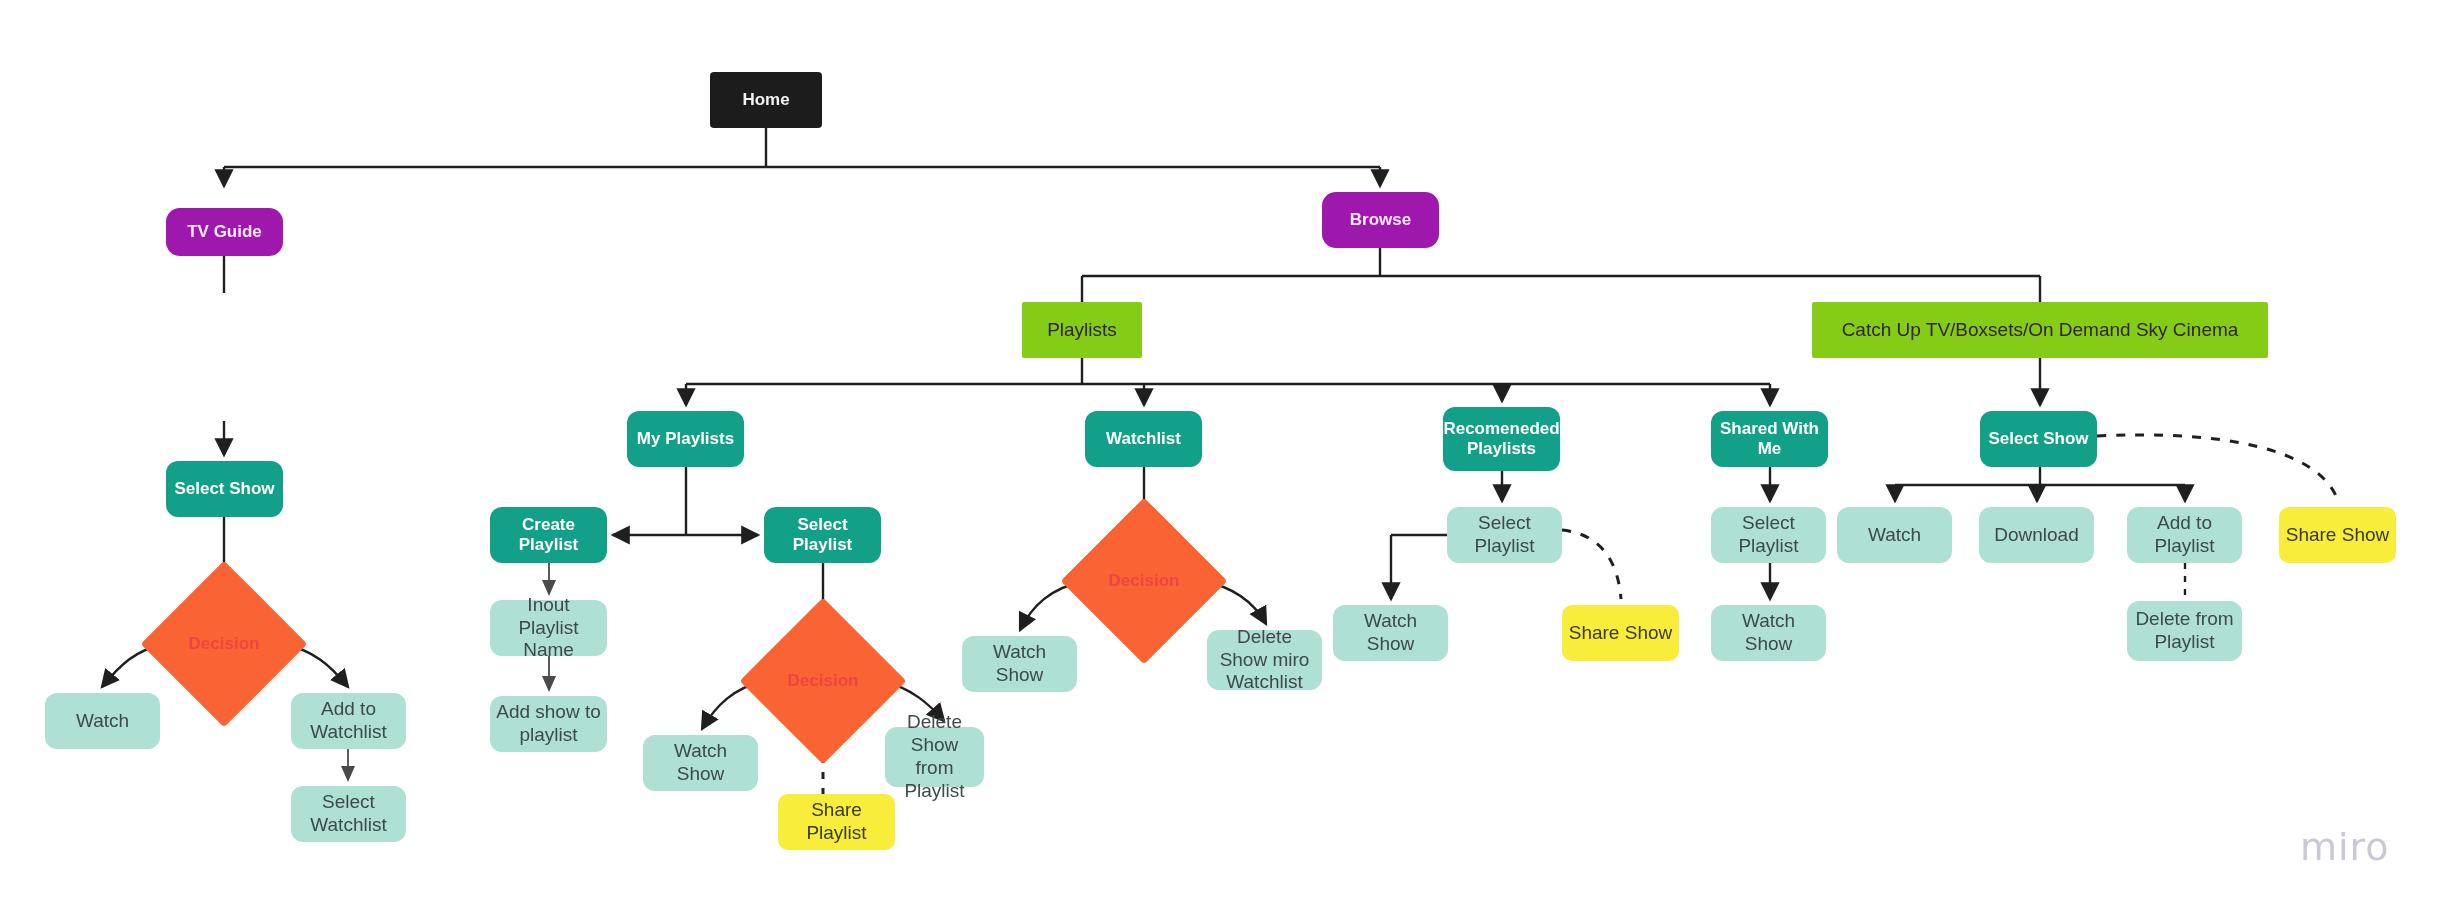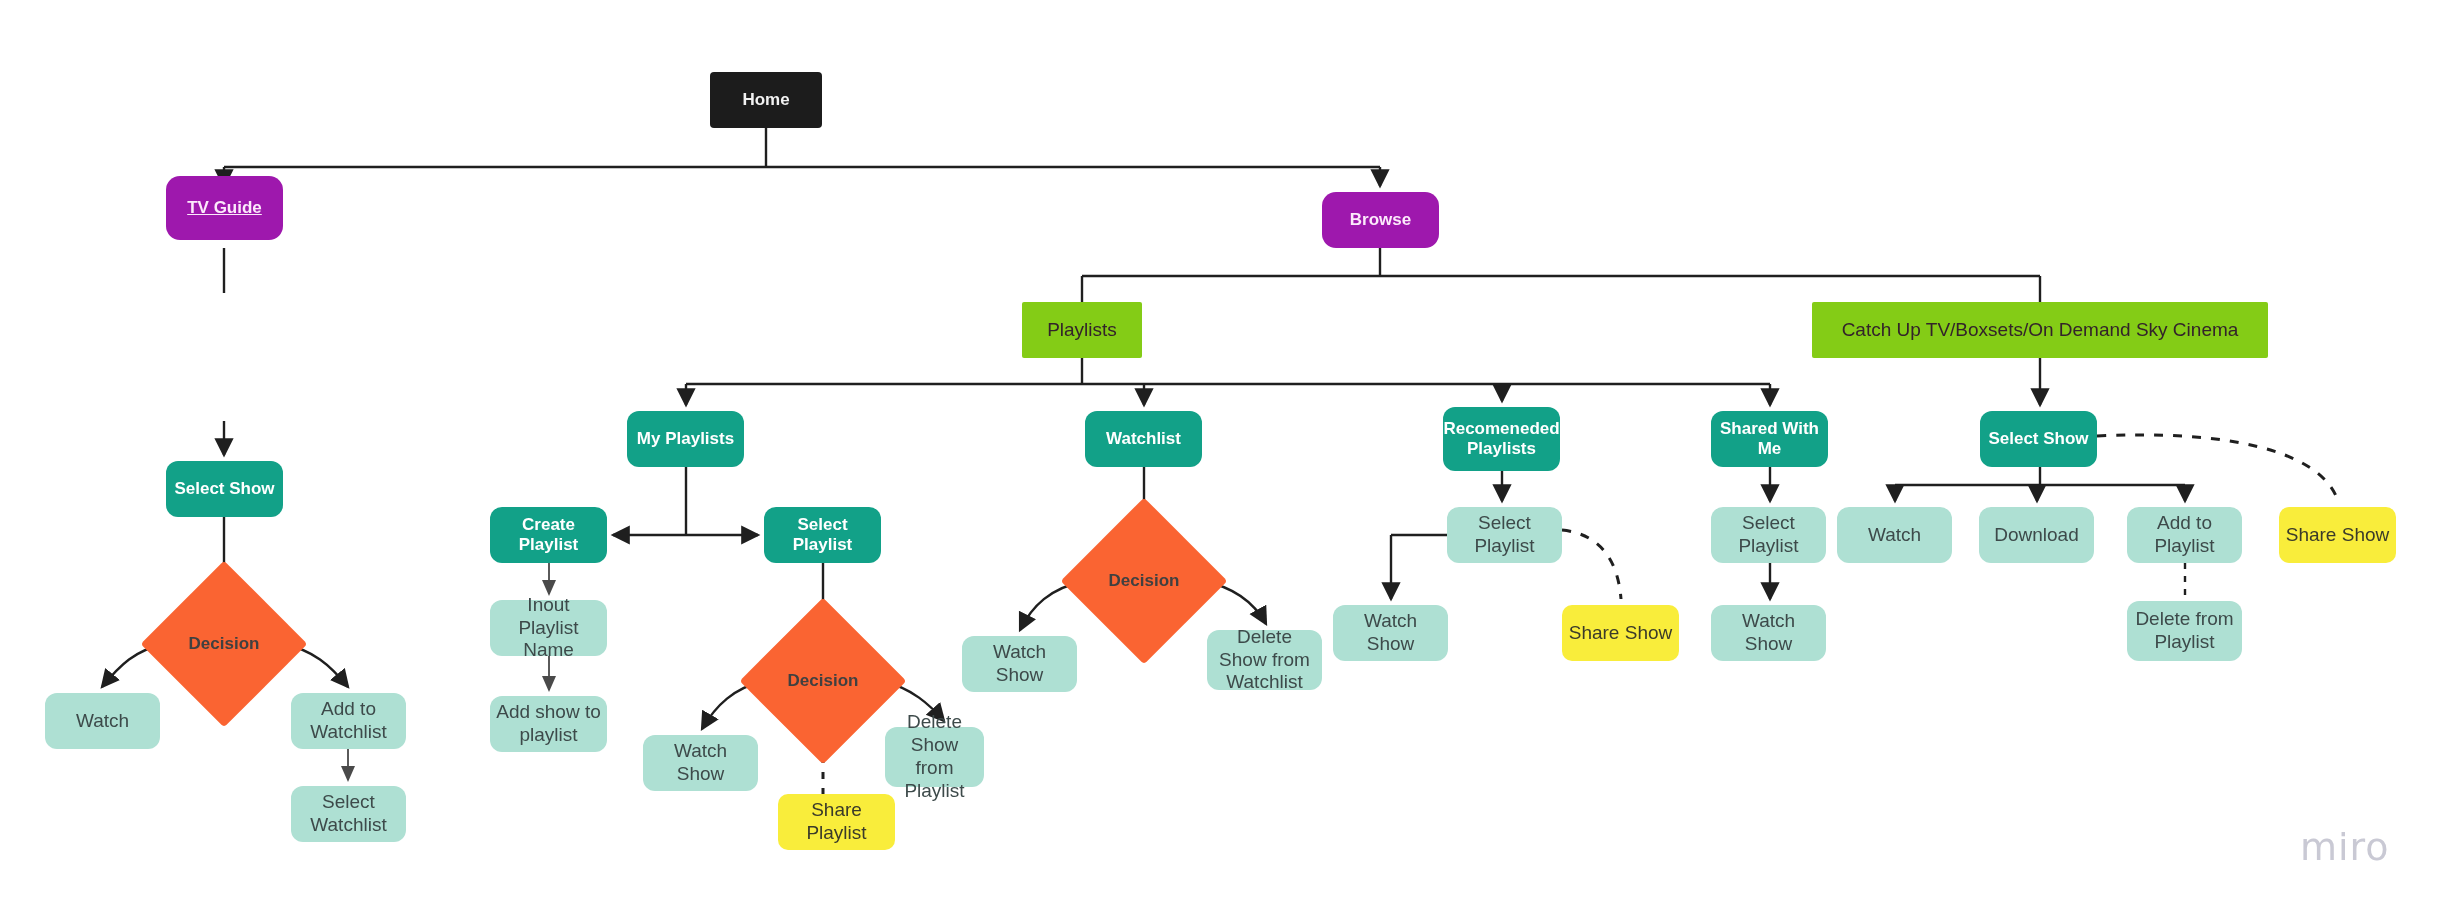--- a/index.html
+++ b/index.html
@@ -8,21 +8,21 @@
   #edges{position:absolute;left:0;top:0;width:2440px;height:921px;}
   .node{position:absolute;box-sizing:border-box;display:flex;align-items:center;justify-content:center;text-align:center;line-height:1.2;}
   .rounded{border-radius:4px;}
   .n-dark{background:#1c1c1c;color:#f2f2f2;font-weight:bold;font-size:17px;}
   .n-purple{background:#9e18ad;color:#fce9fb;font-weight:bold;font-size:17px;border-radius:14px;}
   .n-circle{background:#f2c327;color:#2b2b2b;font-size:19px;border-radius:50%;}
   .n-teal{background:#12a188;color:#ffffff;font-weight:bold;font-size:17px;border-radius:12px;}
   .n-mint{background:#aee0d3;color:#3d4a4a;font-size:19px;border-radius:12px;}
   .n-pink{background:#84cc16;color:#33232a;font-size:19px;border-radius:2px;}
   .n-yellow{background:#f9ed3b;color:#3a3a2a;font-size:19px;border-radius:10px;}
-  .n-diamond{background:transparent;color:#404040;font-weight:bold;font-size:17px;}
+  .n-diamond{background:transparent;color:#ef4444;font-weight:bold;font-size:17px;}
   .diamond-shape{position:absolute;left:0;top:0;width:100%;height:100%;background:#fa6432;transform:rotate(45deg);border-radius:4px;}
   .diamond-label{position:relative;z-index:2;}
   .miro{position:absolute;color:#c9c9d4;font-size:38px;letter-spacing:1px;font-family:"DejaVu Sans",sans-serif;}
   .nlabel{position:relative;z-index:2;padding:0 6px;}
 </style>
 </head>
 <body>
 
 <div id="canvas">
   <svg id="edges" viewBox="0 0 2440 921" xmlns="http://www.w3.org/2000/svg">
@@ -112,21 +112,21 @@
     </g>
     <g stroke="#1f1f1f" stroke-width="2.4" stroke-dasharray="6 7" fill="none">
       <path d="M2185,563 L2185,601"></path>
     </g>
   </svg>
 
   <div class="node rounded n-dark" style="left:710px;top:72px;width:112px;height:56px;">
     <span class="nlabel">Home</span>
   </div>
 
-  <div class="node n-purple" style="left:166px;top:176px;width:117px;height:64px;text-decoration:underline;">
+  <div class="node n-purple" style="left:166px;top:208px;width:117px;height:48px;">
     <span class="nlabel">TV Guide</span>
   </div>
 
   <div class="node n-purple" style="left:1322px;top:192px;width:117px;height:56px;">
     <span class="nlabel">Browse</span>
   </div>
 
 
   <div class="node n-teal" style="left:166px;top:461px;width:117px;height:56px;">
     <span class="nlabel">Select Show</span>
@@ -213,21 +213,21 @@
   <div class="node n-diamond" style="left:1085px;top:522px;width:118px;height:118px;">
     <div class="diamond-shape"></div>
     <span class="diamond-label">Decision</span>
   </div>
 
   <div class="node n-mint" style="left:962px;top:636px;width:115px;height:56px;">
     <span class="nlabel">Watch Show</span>
   </div>
 
   <div class="node n-mint" style="left:1207px;top:630px;width:115px;height:60px;">
-    <span class="nlabel">Delete Show from Watchlist</span>
+    <span class="nlabel">Delete Show miro Watchlist</span>
   </div>
 
   <div class="node n-mint" style="left:1447px;top:507px;width:115px;height:56px;">
     <span class="nlabel">Select Playlist</span>
   </div>
 
   <div class="node n-mint" style="left:1333px;top:605px;width:115px;height:56px;">
     <span class="nlabel">Watch Show</span>
   </div>
 

